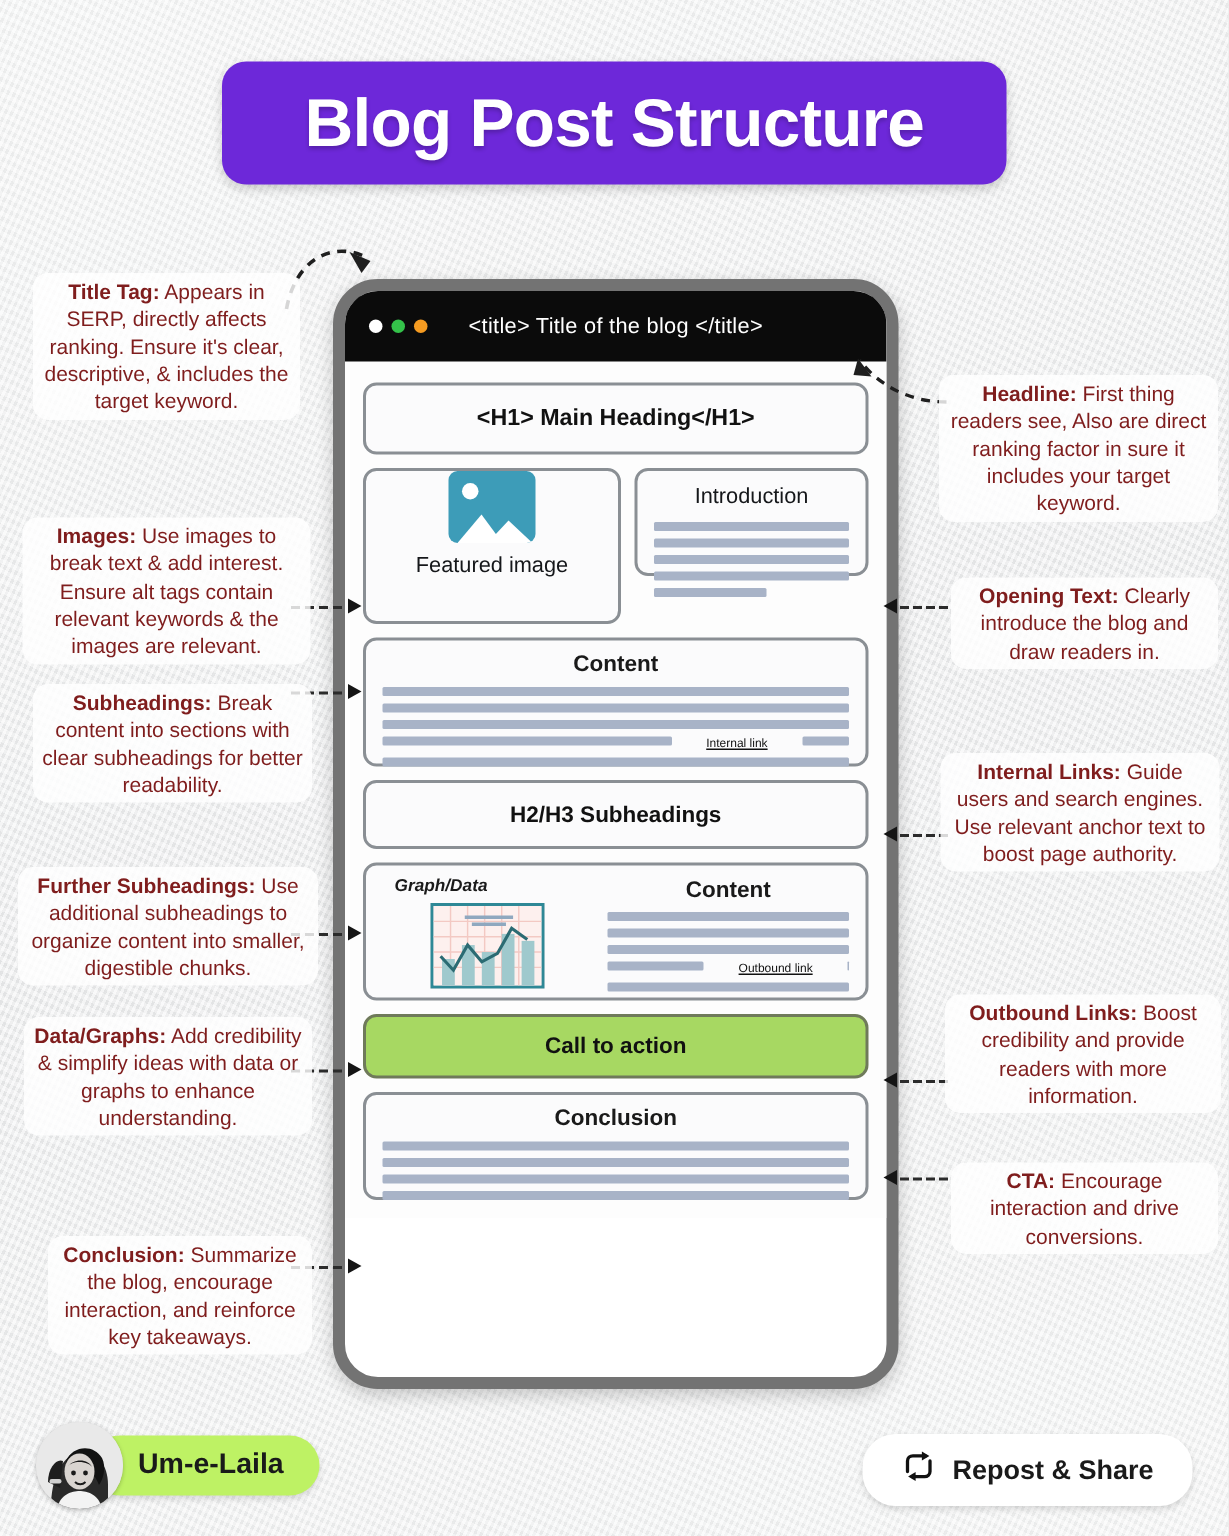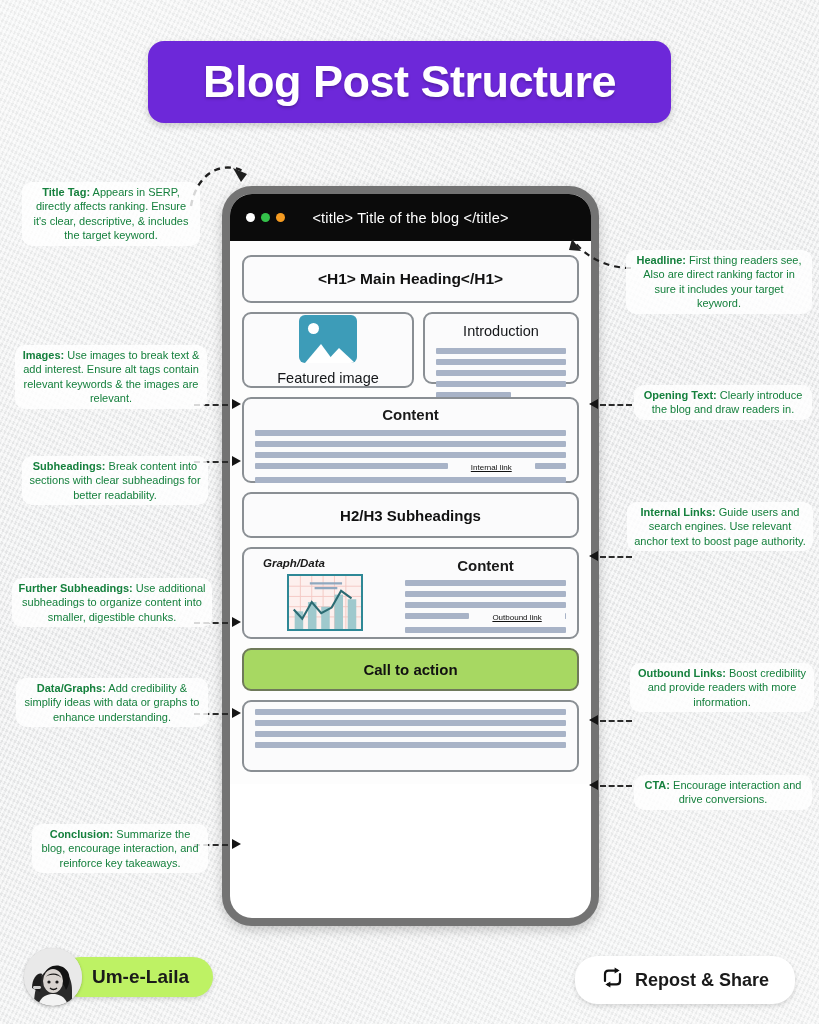--- a/index.html
+++ b/index.html
@@ -78,22 +78,22 @@
     font-weight: bold; font-size: 15px; text-align: center;
     color: #111;
   }
 
   
   #block-h1 { height: 48px; display: flex; align-items: center; justify-content: center; }
   #block-h1 .block-heading { font-size: 15.5px; }
 
   
   #row-image-intro { display: flex; gap: 9px; }
-  #block-featured { width: 172px; height: 76px; display: flex; flex-direction: column;
-                    align-items: center; justify-content: center; gap: 7px; }
+  #block-featured { width: 172px; height: 104px; display: flex; flex-direction: column;
+                    align-items: center; gap: 7px; }
   #featured-img-icon {
     width: 58px; height: 48px; background: #3d9cb8; border-radius: 6px;
     position: relative; overflow: hidden;
   }
   #featured-img-icon .sun {
     position: absolute; left: 9px; top: 8px; width: 11px; height: 11px;
     border-radius: 50%; background: #ffffff;
   }
   #featured-img-icon .mtn { position: absolute; left: 0; bottom: 0; width: 100%; height: 26px; }
   #featured-label { font-size: 14.5px; color: #15171a; }
@@ -136,24 +136,24 @@
   
   #block-conclusion { height: 72px; padding: 7px 11px 0 11px; }
   #conclusion-title { font-weight: bold; font-size: 15px; text-align: center; margin-bottom: 7px; }
 
   
   .anno {
     position: absolute;
     background: rgba(255,255,255,.82);
     border-radius: 10px;
     padding: 3px 6px;
-    font-size: 11px;
+    font-size: 14px;
     line-height: 1.31;
     text-align: center;
-    color: #15803d;
+    color: #7f1d1d;
   }
   .anno b { font-weight: bold; }
 
   .anno-left  { text-align: center; }
   .anno-right { text-align: center; }
 
   
   .conn {
     position: absolute;
     border-top: 2px dashed #2b2b2b;
@@ -314,20 +314,21 @@
         </div>
         <div class="line"></div>
       </div>
     </div>
 
     <div class="block" id="block-cta">
       <div class="block-heading">Call to action</div>
     </div>
 
     <div class="block" id="block-conclusion">
+      <div id="conclusion-title">Conclusion</div>
       <div class="line"></div>
       <div class="line"></div>
       <div class="line"></div>
       <div class="line"></div>
     </div>
 
   </div>
 </div>
 
 <svg style="position:absolute;left:185px;top:150px;width:80px;height:60px;" aria-hidden="true">

